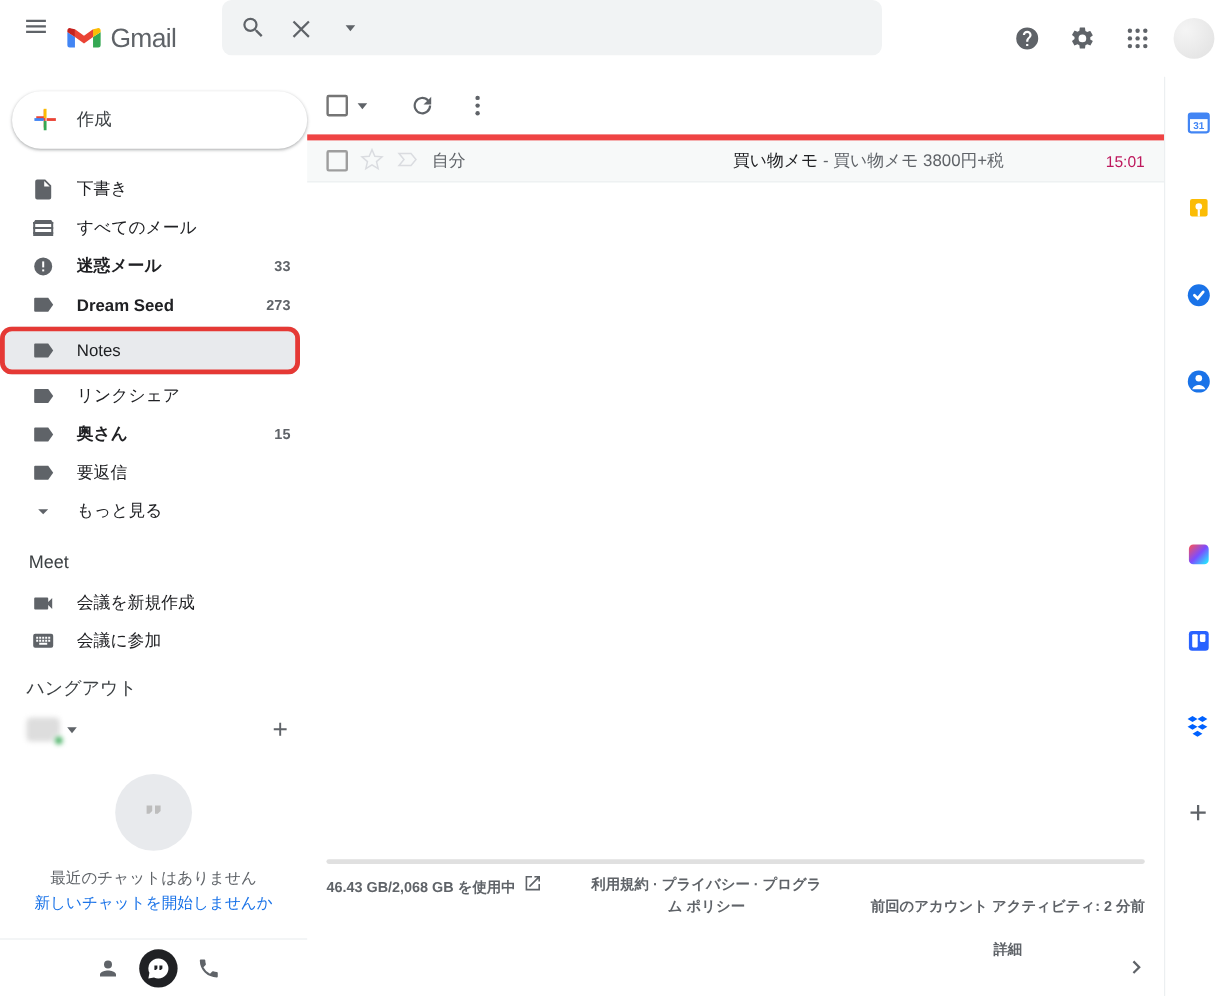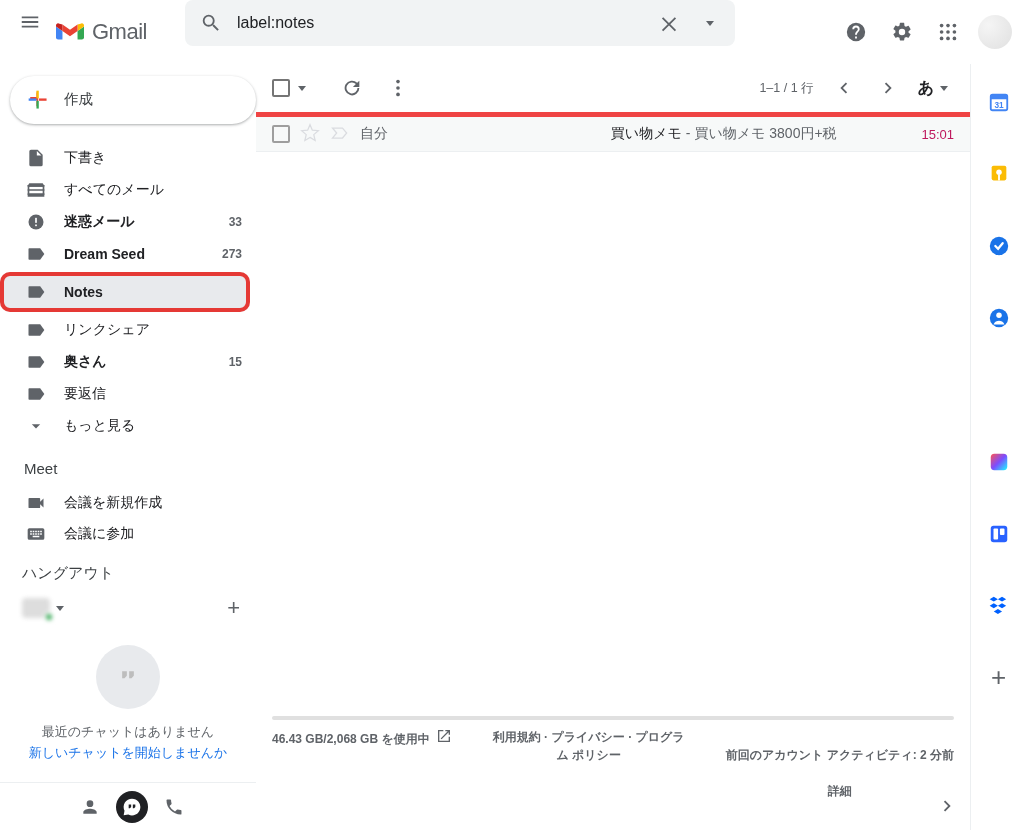--- a/index.html
+++ b/index.html
@@ -34,21 +34,21 @@
   .compose span { font-size: 14.5px; color: #3c4043; }
 
   .nav { list-style: none; }
   .nav li { height: 32px; display: flex; align-items: center; padding: 0 14px 0 26px; cursor: pointer; border-top-right-radius: 16px; border-bottom-right-radius: 16px; font-size: 14px; color: #202124; position: relative; }
   .nav li .nv-icon { width: 20px; height: 20px; margin-right: 18px; color: #5f6368; flex: 0 0 20px; display:flex; align-items:center; justify-content:center;}
   .nav li .nv-icon svg { width: 20px; height: 20px; fill: currentColor; }
   .nav li .nv-label { flex: 1; }
   .nav li .nv-count { font-size: 12px; color: #5f6368; }
   .nav li.bold .nv-label, .nav li.bold .nv-count { font-weight: 600; }
   .nav li.selected { background: #e8eaed; }
-  .nav li.selected .nv-label { font-weight: 700; }
+  .nav li.selected .nv-label { font-weight: 400; }
   .nav li.highlight-box { box-shadow: inset 0 0 0 4px #e53935; border-radius: 10px; background:#e8eaed; height:40px; margin:2px 6px 2px 0; padding-left:26px; }
 
   .sec-header { font-size: 15px; font-weight: 500; color: #3c4043; padding: 18px 0 10px 24px; }
   .meet-item { height: 32px; display: flex; align-items: center; padding-left: 26px; cursor: pointer; }
   .meet-item .nv-icon { width: 20px; height: 20px; margin-right: 18px; color:#5f6368; }
   .meet-item .nv-icon svg{width:20px;height:20px;fill:currentColor;}
 
   .hangout-hdr { display: flex; align-items: center; padding: 14px 16px 6px 22px; }
   .hangout-hdr .title { font-size: 15px; color: #3c4043; flex: 1; }
   .hangout-user { display:flex; align-items:center; padding: 6px 16px 4px 22px; }
@@ -128,21 +128,20 @@
     </svg>
     <span class="logo-text">Gmail</span>
   </div>
 
   <div class="search">
     <div class="icon-btn sm">
       <svg viewBox="0 0 24 24">
           <path d="M15.5 14h-.79l-.28-.27A6.471 6.471 0 0 0 16 9.5 6.5 6.5 0 1 0 9.5 16a6.47 6.47 0 0 0 4.23-1.57l.27.28v.79l5 4.99L20.49 19l-4.99-5zM9.5 14A4.5 4.5 0 1 1 14 9.5 4.5 4.5 0 0 1 9.5 14z"></path>
         </svg>
     </div>
-    <input value="label:notes" style="">
     <div class="icon-btn sm">
       <svg viewBox="0 0 24 24">
           <path d="M18.3 5.71 12 12.01l-6.3-6.3-1.41 1.41 6.3 6.3-6.3 6.29 1.41 1.41 6.3-6.29 6.3 6.29 1.41-1.41-6.3-6.29 6.3-6.3z"></path>
         </svg>
     </div>
     <div class="icon-btn sm">
       <span class="dd-caret"></span>
     </div>
   </div>
 
@@ -335,37 +334,20 @@
               <path d="M17.65 6.35A8 8 0 1 0 20 12h-2a6 6 0 1 1-1.76-4.24L13 11h7V4z"></path>
             </svg>
           </div>
         <div class="icon-btn">
             <svg viewBox="0 0 24 24">
               <circle cx="12" cy="5" r="2"></circle>
               <circle cx="12" cy="12" r="2"></circle>
               <circle cx="12" cy="19" r="2"></circle>
             </svg>
           </div>
-      </div>
-      <div class="right">
-        <span class="pager-text">1–1 / 1 行</span>
-        <div class="icon-btn">
-            <svg viewBox="0 0 24 24">
-              <path d="M15.41 7.41 14 6l-6 6 6 6 1.41-1.41L10.83 12z"></path>
-            </svg>
-          </div>
-        <div class="icon-btn">
-            <svg viewBox="0 0 24 24">
-              <path d="M8.59 16.59 10 18l6-6-6-6-1.41 1.41L13.17 12z"></path>
-            </svg>
-          </div>
-        <div class="lang-btn">
-          <span>あ</span>
-          <span class="dd-caret"></span>
-        </div>
       </div>
     </div>
 
     <div class="msg-list" id="msg-list">
         <div class="msg-row">
           <div class="chk"></div>
           <div class="gap"></div>
           <span class="star"><svg viewBox="0 0 24 24">
               <path d="M12 17.27 18.18 21l-1.64-7.03L22 9.24l-7.19-.61L12 2 9.19 8.63 2 9.24l5.46 4.73L5.82 21z" fill="none" stroke="currentColor" stroke-width="1.5"></path>
             </svg></span>

